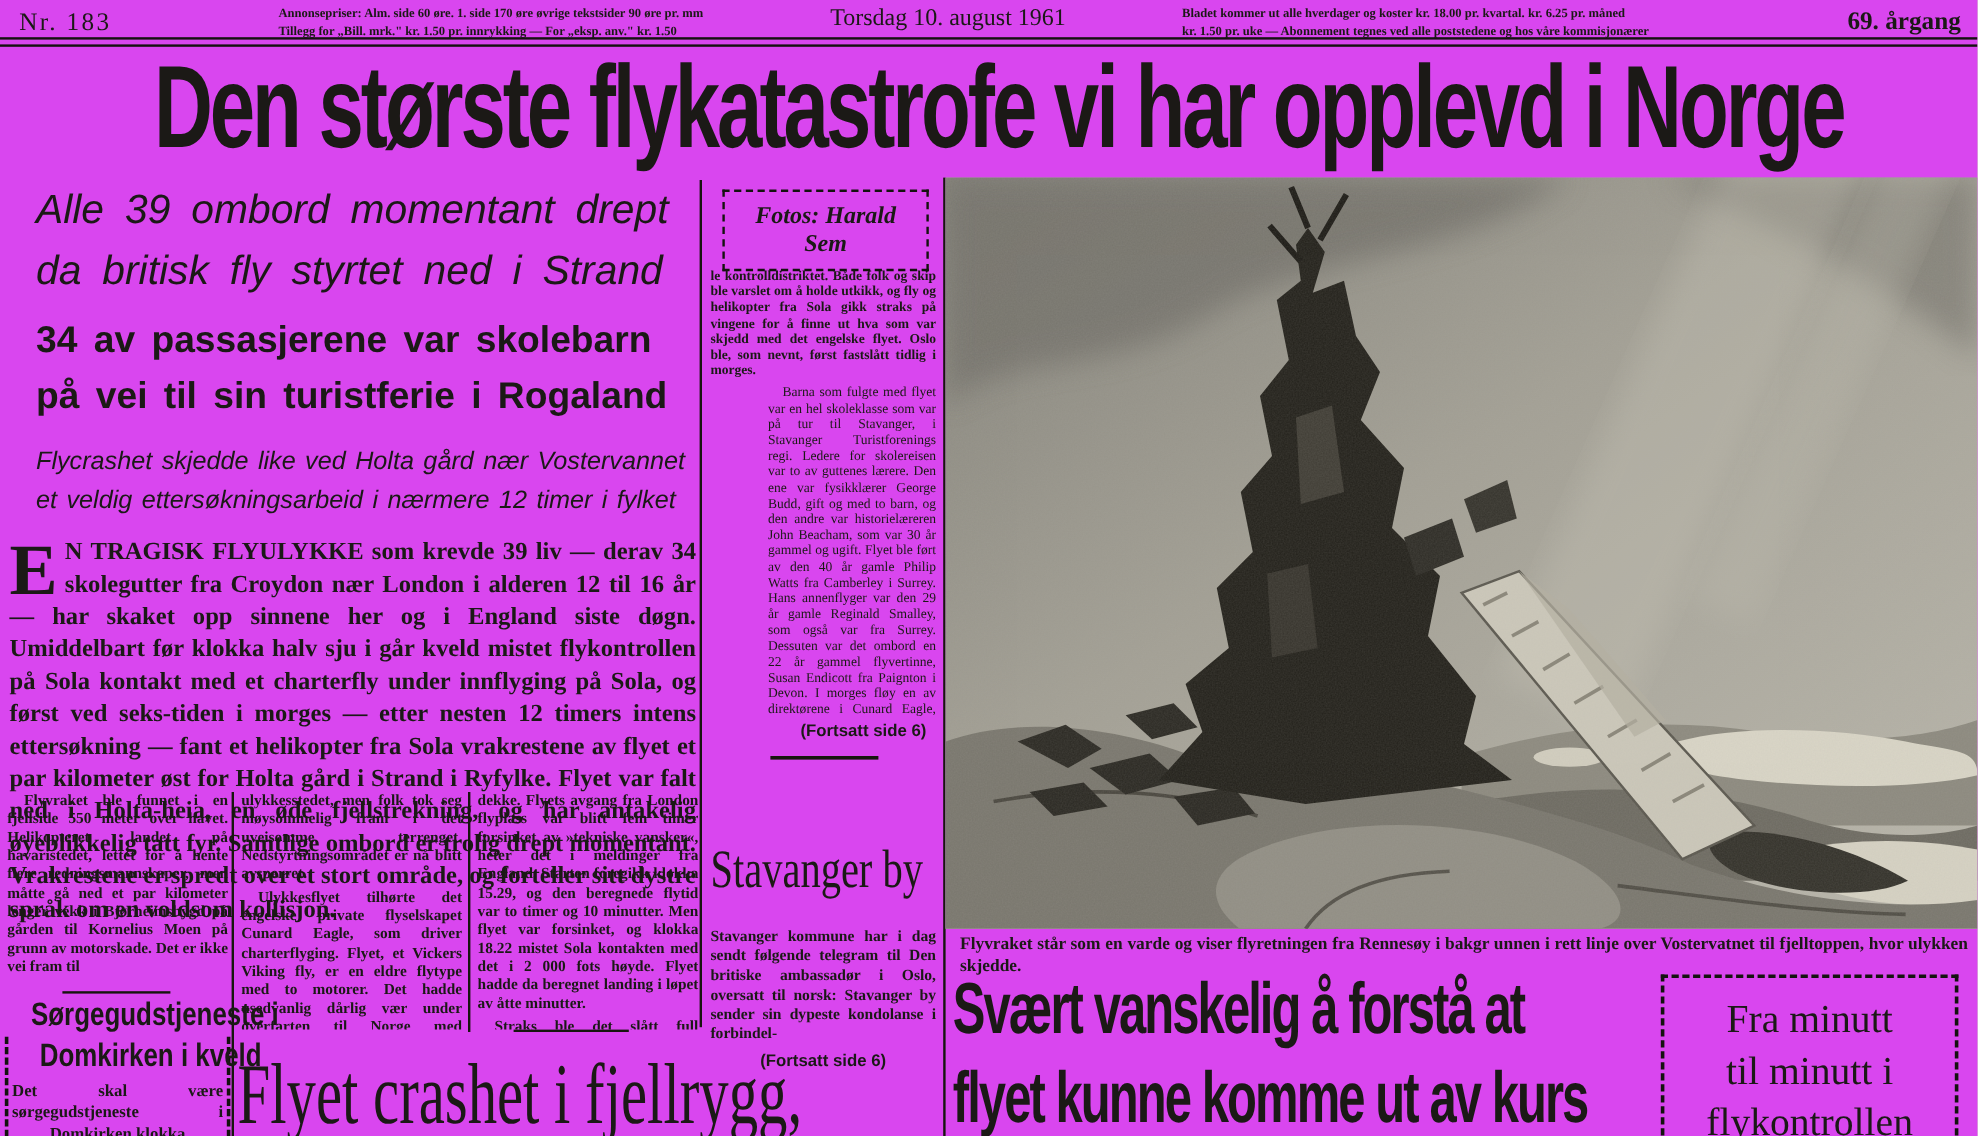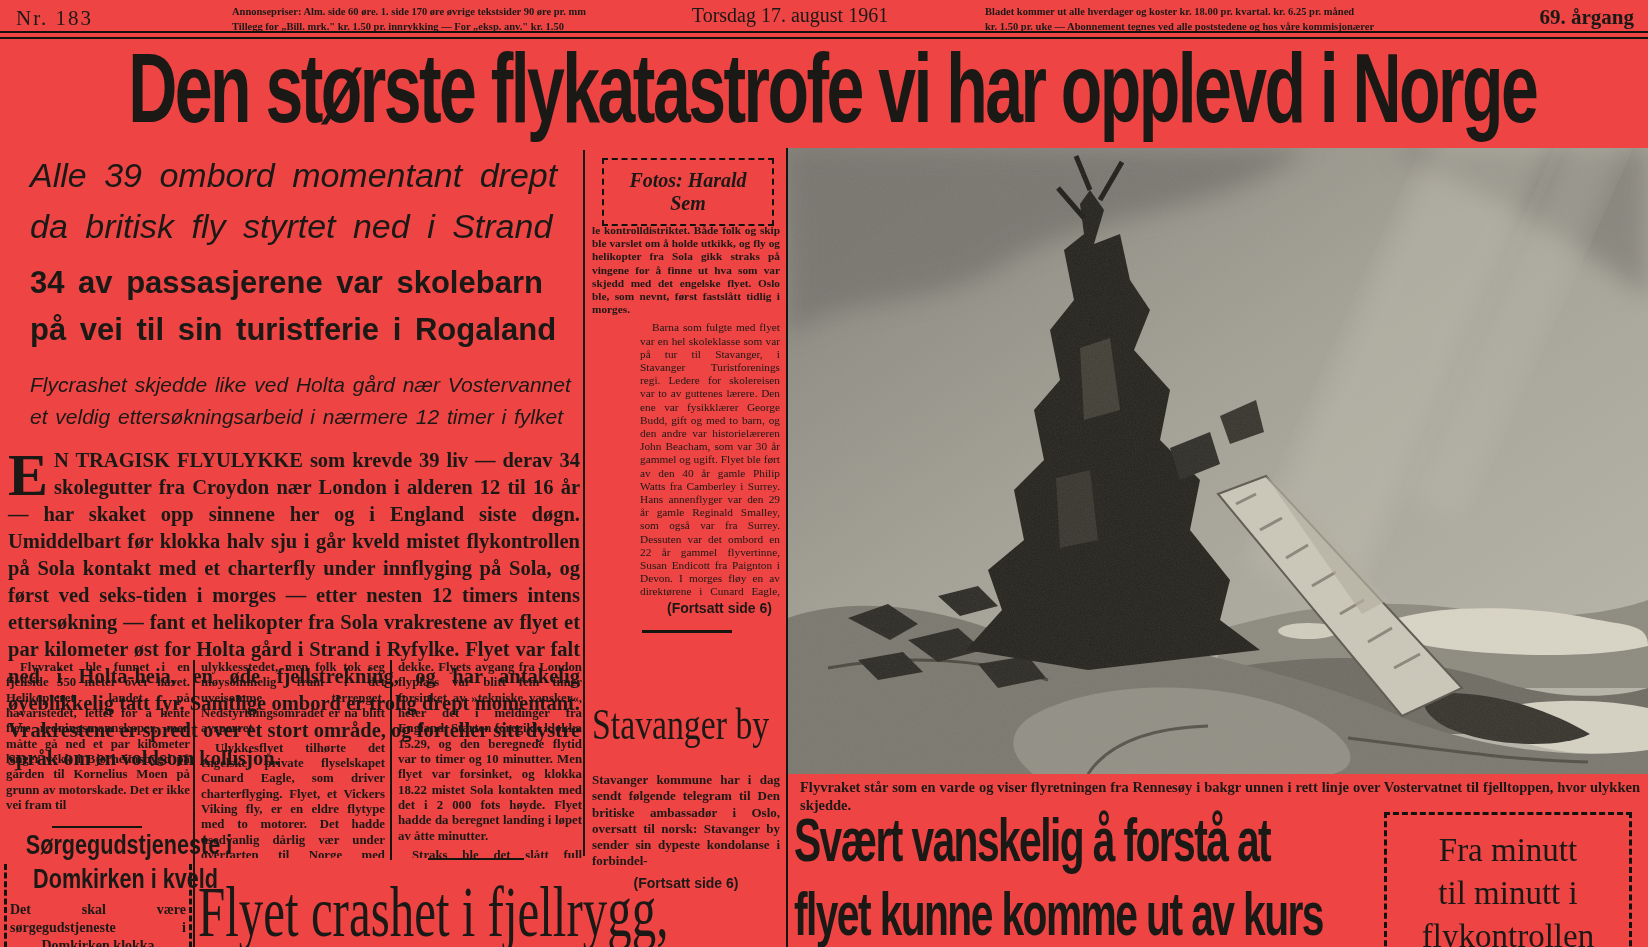--- a/index.html
+++ b/index.html
@@ -1,18 +1,18 @@
 <!DOCTYPE html>
 <html><head>
 <meta charset="utf-8">
 <style>
   html,body{margin:0;padding:0;background:#d8d5cd;}
   .page{
     position:relative;width:1648px;height:947px;margin:0 auto;
-    background:#ef4444;color:#1b1916;overflow:hidden;
+    background:#d946ef;color:#1b1916;overflow:hidden;
     font-family:"Liberation Serif",serif;
   }
   
   .mh-nr{position:absolute;left:16px;top:6px;font-size:21px;letter-spacing:2px;}
   .mh-ad{position:absolute;left:232px;top:4px;font-size:10.5px;font-weight:bold;line-height:1.45;}
   .mh-date{position:absolute;left:620px;top:4px;width:340px;text-align:center;font-size:20px;}
   .mh-sub{position:absolute;left:985px;top:4px;font-size:10.5px;font-weight:bold;line-height:1.45;}
   .mh-vol{position:absolute;right:14px;top:5px;font-size:21px;font-weight:bold;}
   .rule2{position:absolute;left:0;right:0;top:31px;height:4px;border-top:2px solid #14120f;border-bottom:2px solid #14120f;}
   
@@ -81,21 +81,21 @@
 </head>
 <body>
 
 <div class="page">
 
   <div class="mh-nr">Nr. 183</div>
   <div class="mh-ad">
     <div>Annonsepriser: Alm. side 60 øre. 1. side 170 øre øvrige tekstsider 90 øre pr. mm</div>
     <div>Tillegg for „Bill. mrk." kr. 1.50 pr. innrykking — For „eksp. anv." kr. 1.50</div>
   </div>
-  <div class="mh-date">Torsdag 17. august 1961</div>
+  <div class="mh-date">Torsdag 10. august 1961</div>
   <div class="mh-sub">
     <div>Bladet kommer ut alle hverdager og koster kr. 18.00 pr. kvartal. kr. 6.25 pr. måned</div>
     <div>kr. 1.50 pr. uke — Abonnement tegnes ved alle poststedene og hos våre kommisjonærer</div>
   </div>
   <div class="mh-vol">69. årgang</div>
   <div class="rule2"></div>
 
   <div class="headline">
     <span class="inner">Den største flykatastrofe vi har opplevd i Norge</span>
   </div>

